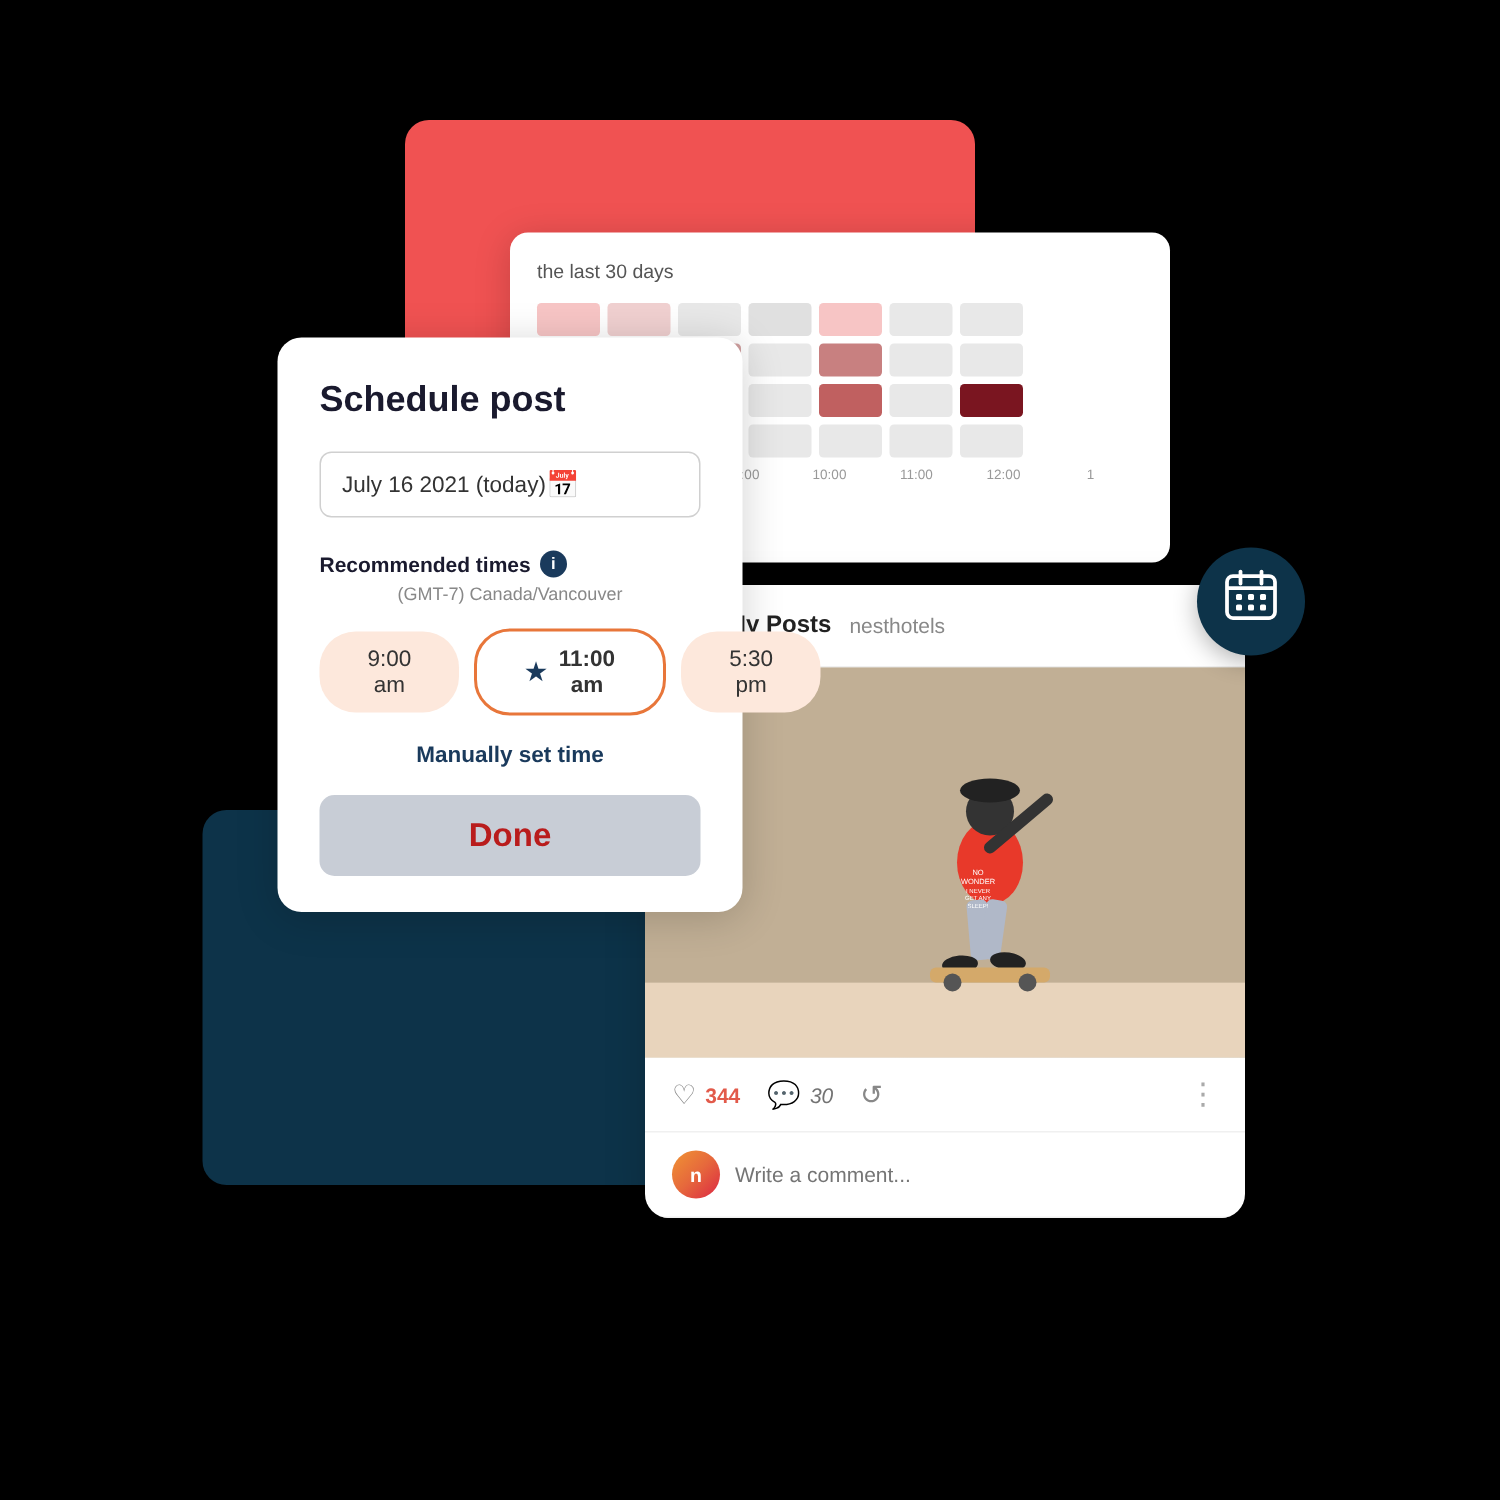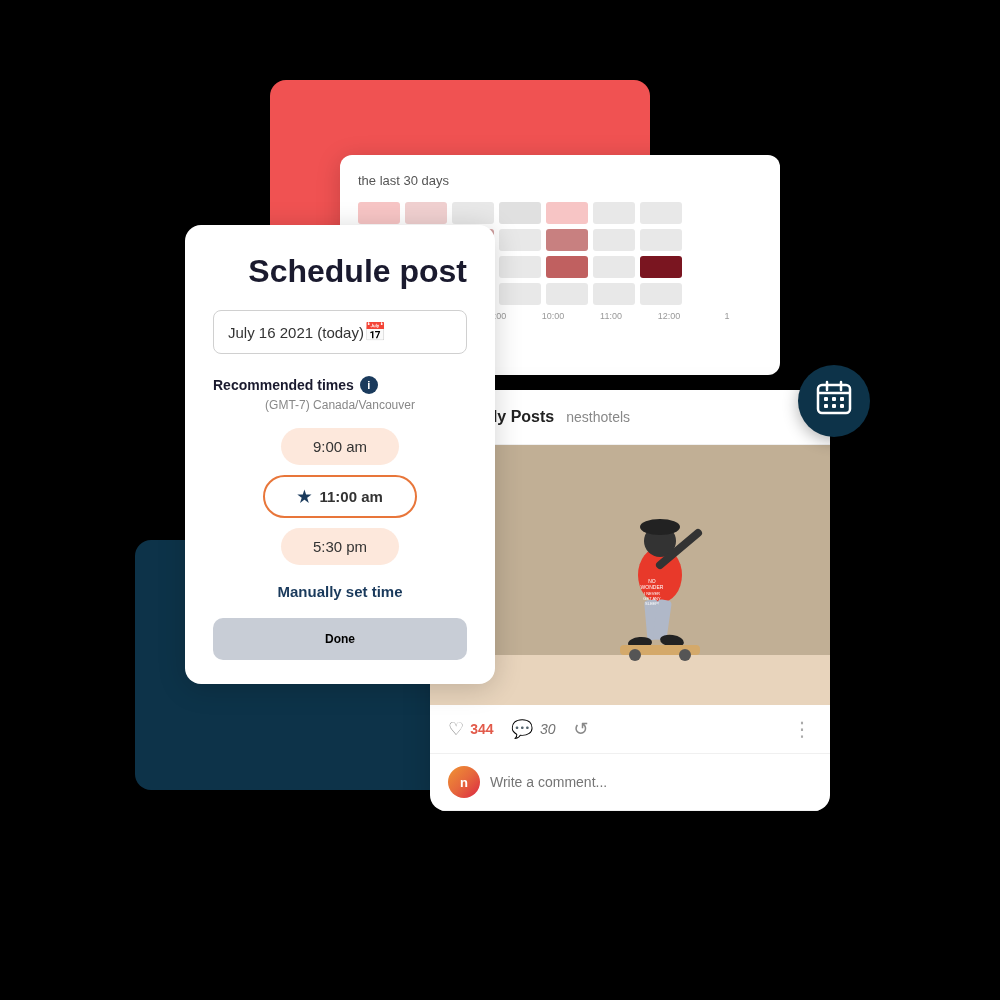--- a/index.html
+++ b/index.html
@@ -87,25 +87,24 @@
       top: 225px;
       left: 185px;
       width: 310px;
       background: #fff;
       border-radius: 16px;
       box-shadow: 0 4px 28px rgba(0,0,0,0.18);
       z-index: 4;
       padding: 28px 28px 24px 28px;
     }
     .schedule-card .card-header {
-      font-size: 32px;
+      font-size: 24px;
       font-weight: 700;
       color: #1a1a2e;
       margin-bottom: 20px;
-      text-align: right;
     }
     .date-input {
       display: flex;
       align-items: center;
       justify-content: flex-start;
       border: 1.5px solid #d0d0d0;
       border-radius: 8px;
       padding: 10px 14px;
       margin-bottom: 22px;
       cursor: pointer;
@@ -140,21 +139,20 @@
       font-weight: 700;
     }
     .timezone-label {
       font-size: 12px;
       color: #888;
       margin-bottom: 16px;
       text-align: center;
     }
     .time-slots {
       display: flex;
-      flex-direction: column;
       align-items: center;
       gap: 10px;
       margin-bottom: 18px;
     }
     .time-slot {
       background: #fde8dc;
       border-radius: 24px;
       padding: 10px 32px;
       font-size: 15px;
       color: #333;
@@ -179,25 +177,25 @@
       text-align: center;
       font-size: 15px;
       font-weight: 700;
       color: #1a3a5c;
       margin-bottom: 18px;
       cursor: pointer;
     }
     .done-btn {
       width: 100%;
       background: #c8cdd6;
-      color: #000000;
+      color: #b91c1c;
       border: none;
       border-radius: 10px;
       padding: 14px;
-      font-size: 12px;
+      font-size: 22px;
       font-weight: 600;
       cursor: pointer;
     }
 
     
     .posts-card {
       position: absolute;
       top: 390px;
       left: 430px;
       width: 400px;

